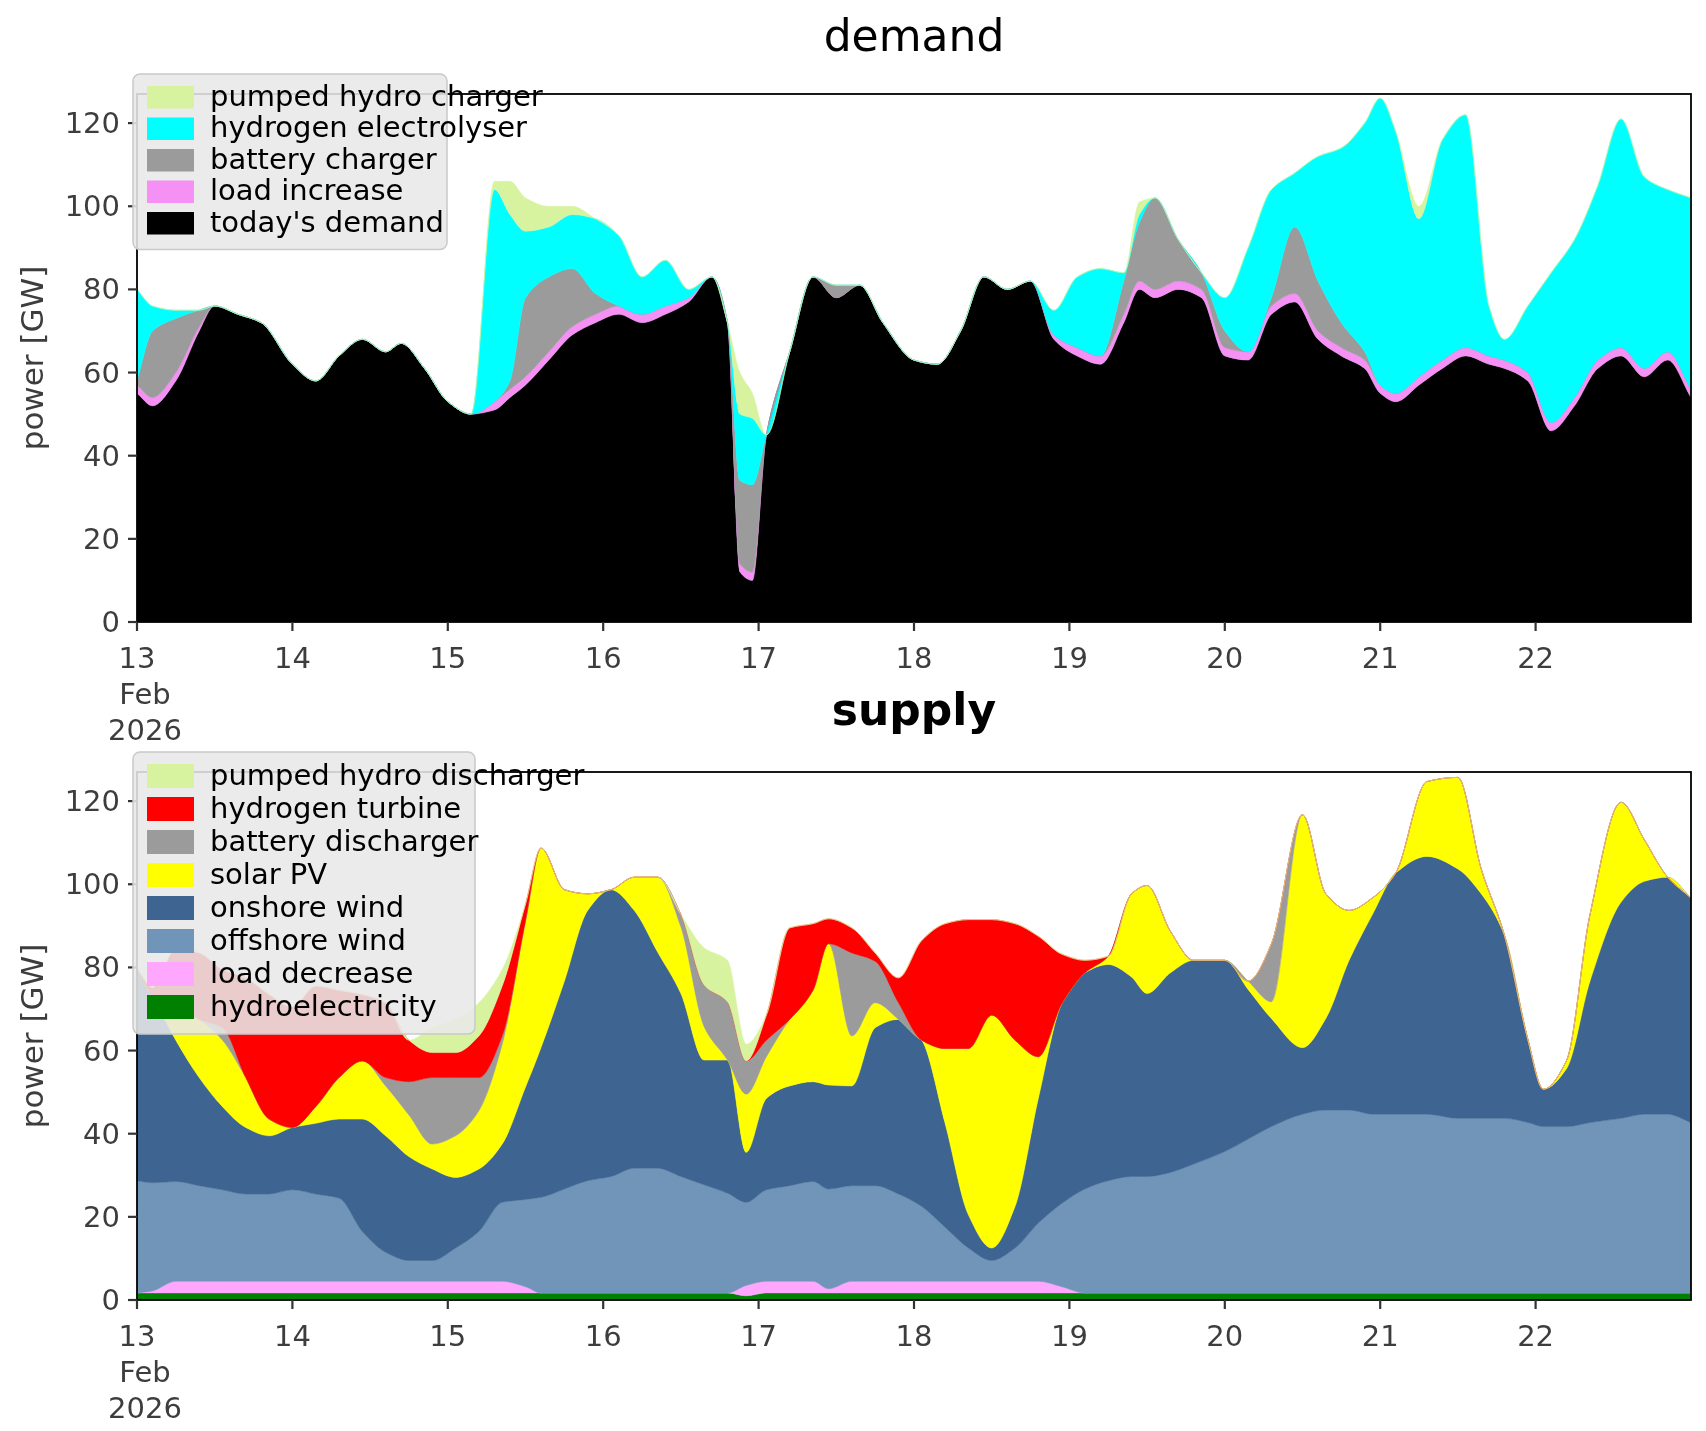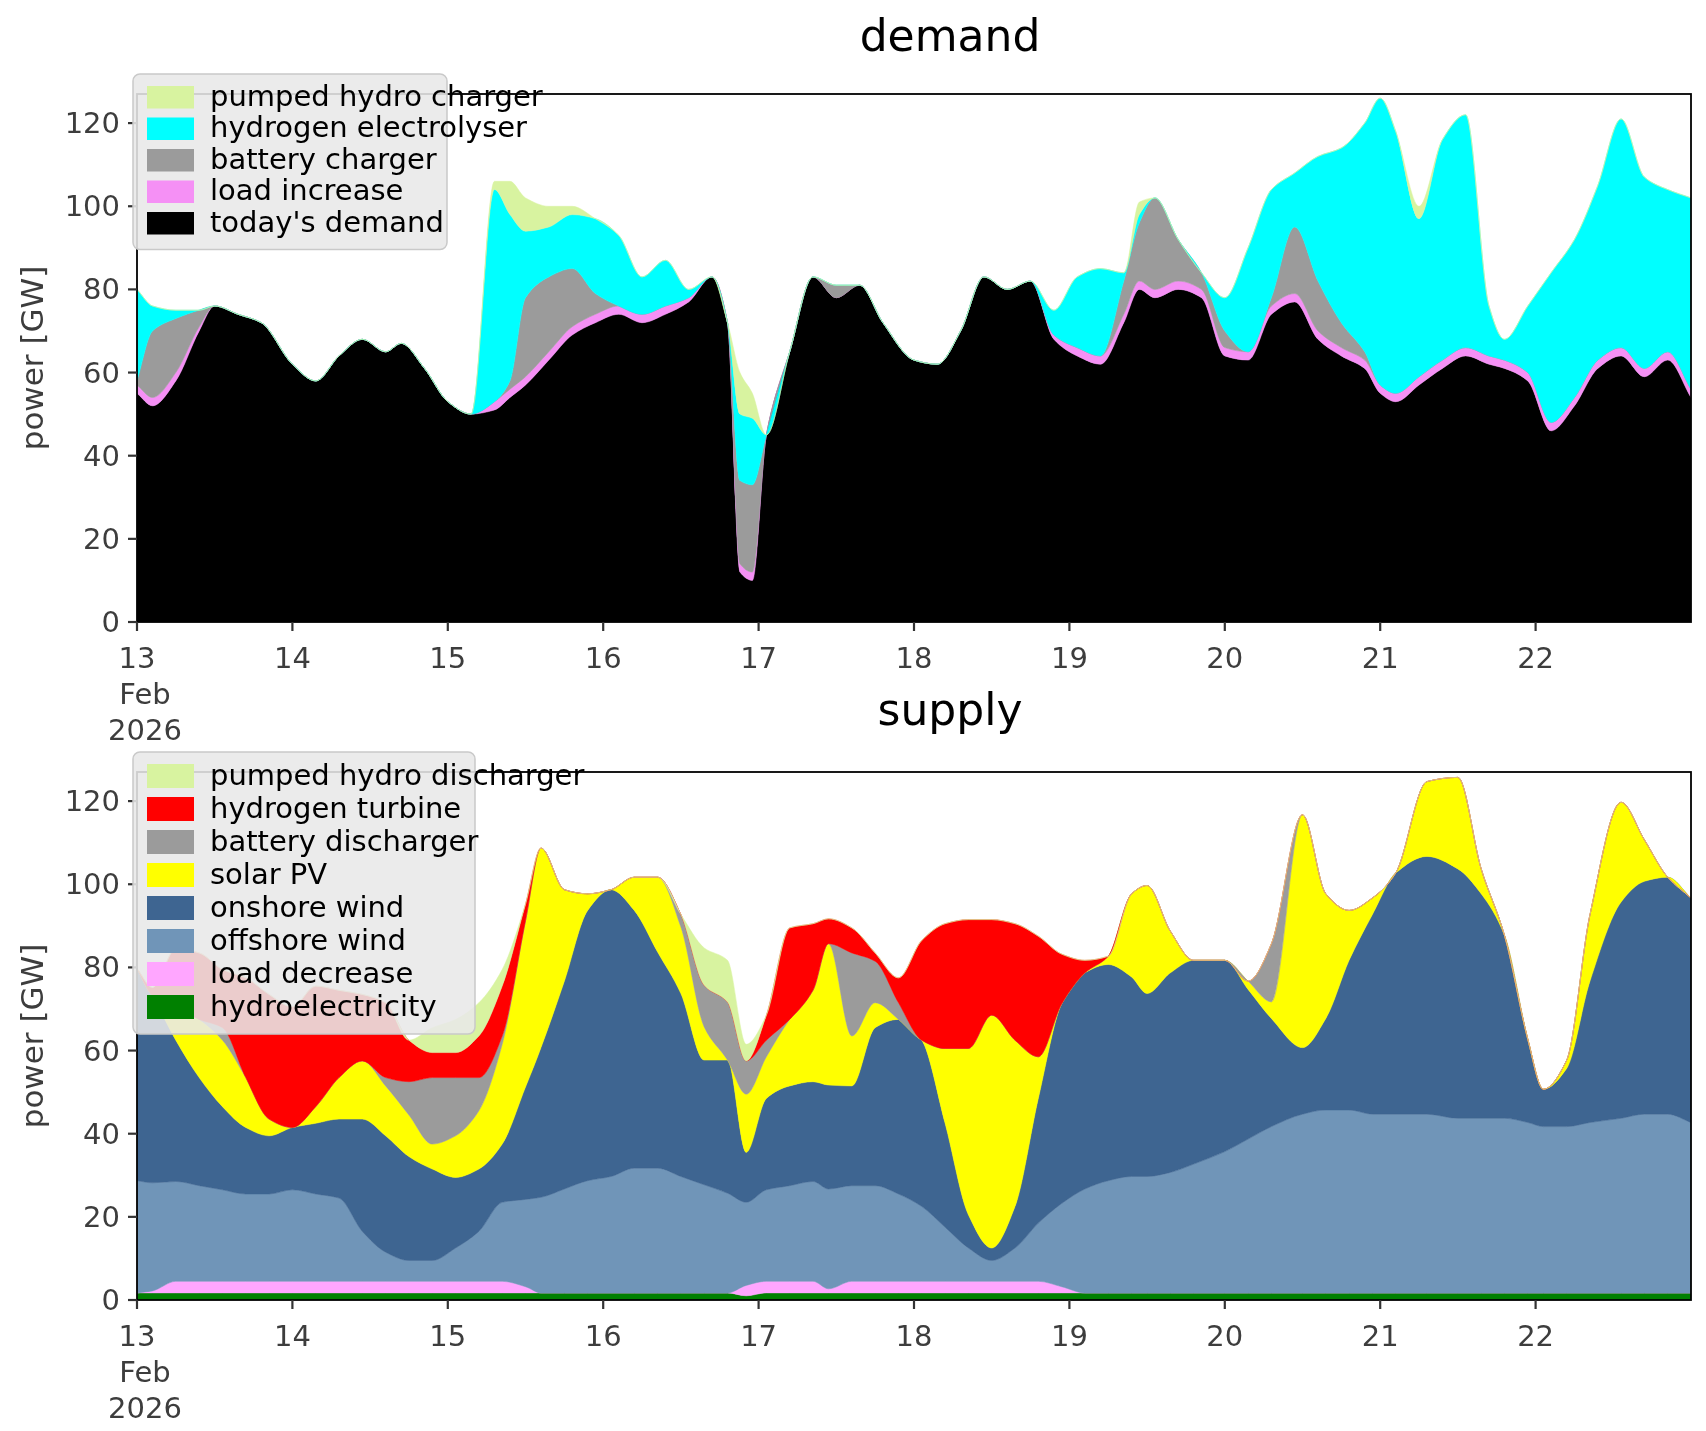--- a/index.html
+++ b/index.html
@@ -11,21 +11,20 @@
     overflow:hidden;
   }
   .figure svg{position:absolute;left:0;top:0;}
   .chart-title{
     position:absolute;
     transform:translateX(-50%);
     color:#000;
     font-size:44px;
     line-height:1;
     white-space:nowrap;
-    margin-left:36px;
   }
   .ylabel{
     position:absolute;
     transform:translate(-50%,-50%) rotate(-90deg);
     color:#3d3d3d;
     font-size:31px;
     line-height:1;
     white-space:nowrap;
   }
 </style>
@@ -170,16 +169,16 @@
           <rect x="147" y="929" width="47" height="24" fill="#7095b8"></rect>
           <text x="210" y="950" fill="#000000" font-size="29px">offshore wind</text>
           <rect x="147" y="962" width="47" height="24" fill="#ffa6ff"></rect>
           <text x="210" y="983" fill="#000000" font-size="29px">load decrease</text>
           <rect x="147" y="995" width="47" height="24" fill="#008000"></rect>
           <text x="210" y="1016" fill="#000000" font-size="29px">hydroelectricity</text>
         </g>
       </g>
     </svg>
   <div class="chart-title" style="left:914px;top:14px;">demand</div>
-  <div class="chart-title" style="left:914px;top:688px;">supply</div>
+  <div class="chart-title" style="left:914px;top:688px;font-weight:bold;">supply</div>
   <div class="ylabel" style="left:32px;top:358px;">power [GW]</div>
   <div class="ylabel" style="left:32px;top:1036px;">power [GW]</div>
 </div>
 
 </body></html>

